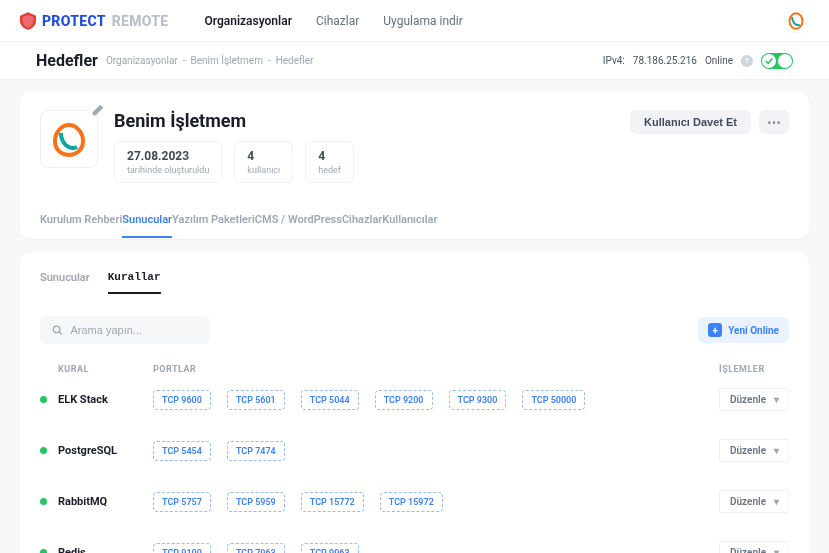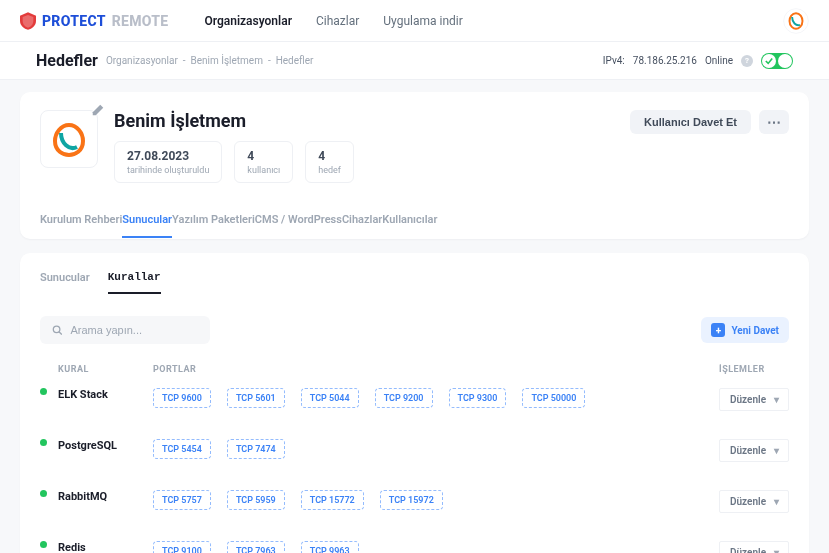--- a/index.html
+++ b/index.html
@@ -58,21 +58,21 @@
 .search input::placeholder { color: #9ea7b3; }
 .new-rule { margin-left: auto; display: flex; align-items: center; gap: 6px; font-size: 10px; font-weight: 700; color: #3b82f6; background: #eaf2ff; border-radius: 6px; padding: 6px 10px; cursor: pointer; }
 .plus-badge { width: 14px; height: 14px; background: #3b82f6; color: #fff; border-radius: 3px; display: flex; align-items: center; justify-content: center; font-size: 10px; }
 
 .table-head { display: flex; align-items: center; margin-top: 20px; font-size: 9px; font-weight: 700; letter-spacing: 0.5px; color: #9ea7b3; }
 .col-dot { width: 18px; }
 .col-name { width: 95px; }
 .col-ports { flex: 1; }
 .col-actions { width: 70px; text-align: left; }
 
-.rule-row { display: flex; align-items: flex-start; padding: 14px 0; }
+.rule-row { display: flex; align-items: center; padding: 14px 0; }
 .dot { width: 7px; height: 7px; background: #22c55e; border-radius: 50%; }
 .rule-name { font-size: 11px; font-weight: 700; color: #1a1d29; }
 .port-list { display: flex; gap: 16px; flex-wrap: wrap; }
 .port { font-size: 9px; font-weight: 600; color: #3b82f6; border: 1px dashed #93bbfd; border-radius: 4px; padding: 4px 8px; }
 .row-action { display: flex; align-items: center; gap: 8px; border: 1px solid #eef0f4; border-radius: 2px; padding: 5px 10px; font-size: 10px; color: #6b7685; cursor: pointer; font-weight: 600; }
 .chev { color: #9ea7b3; }
 </style>
 </head>
 <body>
 
@@ -179,21 +179,21 @@
     <div class="toolbar">
       <div class="search">
         <svg width="12" height="12" viewBox="0 0 16 16">
             <circle cx="7" cy="7" r="5" stroke="#9ea7b3" stroke-width="2" fill="none"></circle>
             <path d="M11 11 L15 15" stroke="#9ea7b3" stroke-width="2"></path>
           </svg>
         <input type="text" placeholder="Arama yapın..." style="">
       </div>
       <div class="new-rule">
         <span class="plus-badge">+</span>
-        <span>Yeni Davet</span>
+        <span>Yeni Online</span>
       </div>
     </div>
 
     <div class="table-head">
       <div class="col-dot"></div>
       <div class="col-name">KURAL</div>
       <div class="col-ports">PORTLAR</div>
       <div class="col-actions">İŞLEMLER</div>
     </div>
 

